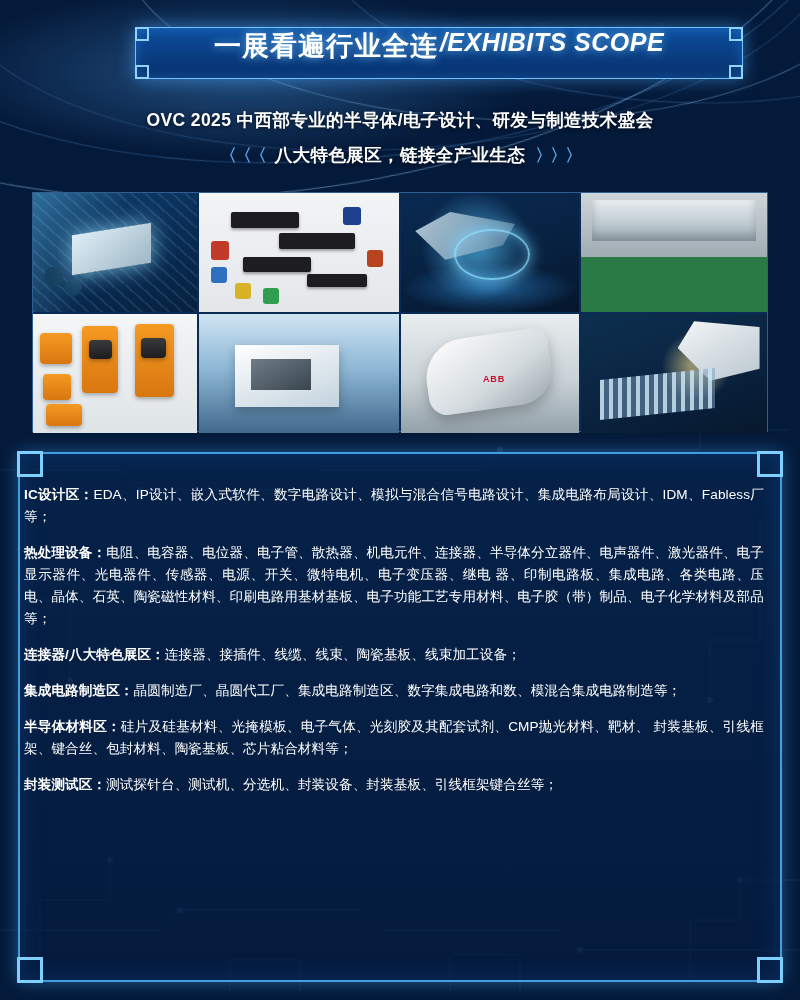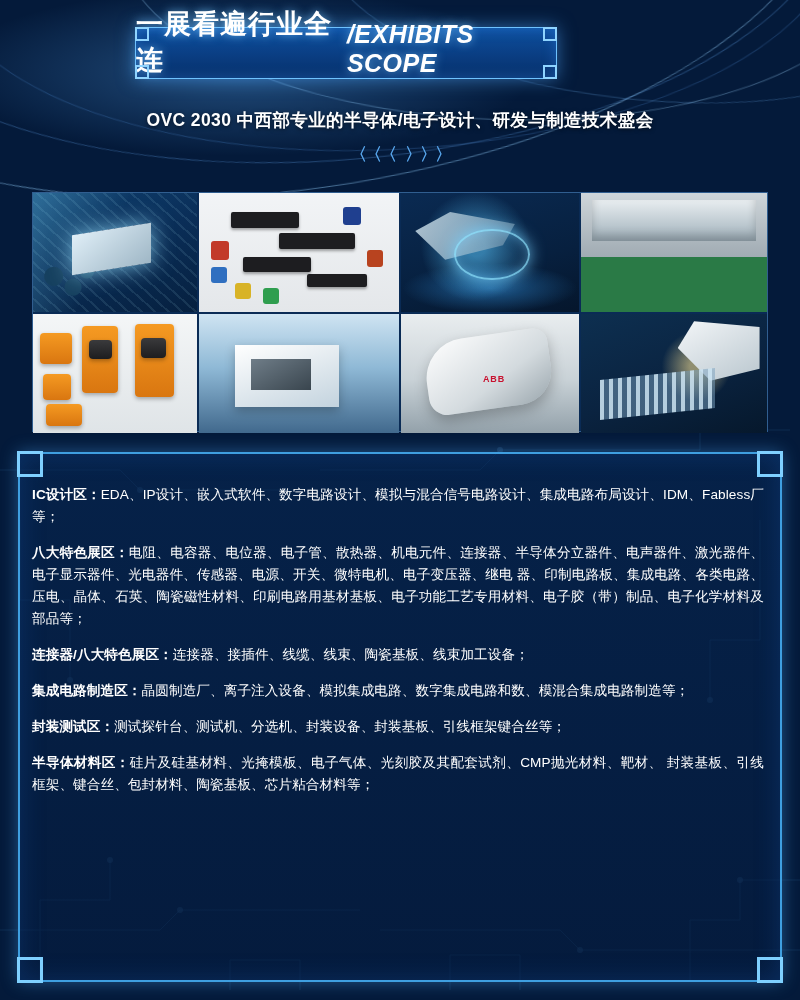--- a/index.html
+++ b/index.html
@@ -45,42 +45,41 @@
   .circuit {
     position: absolute; inset: 0;
     opacity: 0.22;
     pointer-events: none;
   }
 
   
   .title-banner {
     position: absolute;
     left: 135px; top: 27px;
-    width: 422px; height: 52px;
+    width: 608px; height: 52px;
     background: linear-gradient(180deg, #0d4f9e 0%, #0a3f85 50%, #07306a 100%);
     border: 1px solid #6fc2ff;
     box-shadow: 0 0 18px rgba(80,170,255,0.55), inset 0 0 14px rgba(60,150,255,0.35);
-    display: flex; align-items: flex-end; justify-content: center;
+    display: flex; align-items: flex-start; justify-content: center;
   }
   .title-banner .corner {
     position: absolute; width: 14px; height: 14px; border: 2px solid #8fd4ff;
   }
   .c-tl { left: -1px; top: -1px; border-right: none; border-bottom: none; }
   .c-tr { right: -1px; top: -1px; border-left: none; border-bottom: none; }
   .c-bl { left: -1px; bottom: -1px; border-right: none; border-top: none; }
   .c-br { right: -1px; bottom: -1px; border-left: none; border-top: none; }
   .title-cn {
     color: #ffffff; font-size: 27px; font-weight: bold; letter-spacing: 1px;
     text-shadow: 0 0 10px rgba(120,200,255,0.8);
   }
   .title-en {
     color: #ffffff; font-size: 25px; font-weight: bold; font-style: italic;
     letter-spacing: 0.5px; margin-left: 2px;
     text-shadow: 0 0 10px rgba(120,200,255,0.8);
-    margin-top: 36px;
   }
 
   
   .subtitle-wrap {
     position: absolute; left: 0; top: 108px; width: 800px; text-align: center;
   }
   .subtitle-1 {
     color: #ffffff; font-size: 17.5px; font-weight: bold; letter-spacing: 0.4px;
     text-shadow: 0 1px 4px rgba(0,0,0,0.6);
   }
@@ -250,21 +249,21 @@
     box-shadow: 0 0 16px rgba(70,160,235,0.45), inset 0 0 24px rgba(20,80,160,0.35);
     background: linear-gradient(180deg, rgba(7,40,85,0.55) 0%, rgba(5,28,64,0.55) 100%);
   }
   .panel .pc { position:absolute; width: 26px; height: 26px; border: 3px solid #7fd0ff; }
   .pc-tl { left:-3px; top:-3px; border-right:none; border-bottom:none; }
   .pc-tr { right:-3px; top:-3px; border-left:none; border-bottom:none; }
   .pc-bl { left:-3px; bottom:-3px; border-right:none; border-top:none; }
   .pc-br { right:-3px; bottom:-3px; border-left:none; border-top:none; }
 
   .zones {
-    position: absolute; left: 12px; top: 30px; right: 16px;
+    position: absolute; left: 4px; top: 30px; right: 16px;
   }
   .zone { margin-bottom: 14px; }
   .zone p {
     margin: 0;
     color: #ffffff;
     font-size: 13.6px;
     line-height: 1.62;
     letter-spacing: 0.1px;
     text-align: justify;
   }
@@ -307,23 +306,24 @@
   <div class="title-banner">
     <span class="corner c-tl"></span>
     <span class="corner c-tr"></span>
     <span class="corner c-bl"></span>
     <span class="corner c-br"></span>
     <span class="title-cn">一展看遍行业全连</span>
       <span class="title-en">/EXHIBITS SCOPE</span>
   </div>
 
   <div class="subtitle-wrap">
-    <div class="subtitle-1">OVC 2030 中西部专业的半导体/电子设计、研发与制造技术盛会</div>
+    <div class="subtitle-1">OVC 2025 中西部专业的半导体/电子设计、研发与制造技术盛会</div>
     <div class="subtitle-2-row">
       <span class="arrows">〈〈〈</span>
+      <span class="subtitle-2">八大特色展区，链接全产业生态</span>
       <span class="arrows">〉〉〉</span>
     </div>
   </div>
 
   <div class="photo-grid">
     <div class="photo p1"></div>
 
     <div class="photo p2">
       <span class="ic" style="left:16%;top:16%;width:34%;height:13%"></span>
       <span class="ic" style="left:40%;top:34%;width:38%;height:13%"></span>
@@ -363,30 +363,30 @@
     <span class="pc pc-tl"></span>
     <span class="pc pc-tr"></span>
     <span class="pc pc-bl"></span>
     <span class="pc pc-br"></span>
 
     <div class="zones">
       <div class="zone">
         <p><span class="zname">IC设计区：</span><span>EDA、IP设计、嵌入式软件、数字电路设计、模拟与混合信号电路设计、集成电路布局设计、IDM、Fabless厂等；</span></p>
       </div>
       <div class="zone">
-        <p><span class="zname">八大特色展区：</span><span>电阻、电容器、电位器、电子管、散热器、机电元件、连接器、半导体分立器件、电声器件、激光器件、电子显示器件、光电器件、传感器、电源、开关、微特电机、电子变压器、继电 器、印制电路板、集成电路、各类电路、压电、晶体、石英、陶瓷磁性材料、印刷电路用基材基板、电子功能工艺专用材料、电子胶（带）制品、电子化学材料及部品等；</span></p>
+        <p><span class="zname">热处理设备：</span><span>电阻、电容器、电位器、电子管、散热器、机电元件、连接器、半导体分立器件、电声器件、激光器件、电子显示器件、光电器件、传感器、电源、开关、微特电机、电子变压器、继电 器、印制电路板、集成电路、各类电路、压电、晶体、石英、陶瓷磁性材料、印刷电路用基材基板、电子功能工艺专用材料、电子胶（带）制品、电子化学材料及部品等；</span></p>
       </div>
       <div class="zone">
         <p><span class="zname">连接器/八大特色展区：</span><span>连接器、接插件、线缆、线束、陶瓷基板、线束加工设备；</span></p>
       </div>
       <div class="zone">
-        <p><span class="zname">集成电路制造区：</span><span>晶圆制造厂、离子注入设备、模拟集成电路、数字集成电路和数、模混合集成电路制造等；</span></p>
+        <p><span class="zname">集成电路制造区：</span><span>晶圆制造厂、晶圆代工厂、集成电路制造区、数字集成电路和数、模混合集成电路制造等；</span></p>
+      </div>
+      <div class="zone">
+        <p><span class="zname">半导体材料区：</span><span>硅片及硅基材料、光掩模板、电子气体、光刻胶及其配套试剂、CMP抛光材料、靶材、 封装基板、引线框架、键合丝、包封材料、陶瓷基板、芯片粘合材料等；</span></p>
       </div>
       <div class="zone">
         <p><span class="zname">封装测试区：</span><span>测试探针台、测试机、分选机、封装设备、封装基板、引线框架键合丝等；</span></p>
       </div>
-      <div class="zone">
-        <p><span class="zname">半导体材料区：</span><span>硅片及硅基材料、光掩模板、电子气体、光刻胶及其配套试剂、CMP抛光材料、靶材、 封装基板、引线框架、键合丝、包封材料、陶瓷基板、芯片粘合材料等；</span></p>
-      </div>
     </div>
   </div>
 
 </div>
 
 </body></html>

